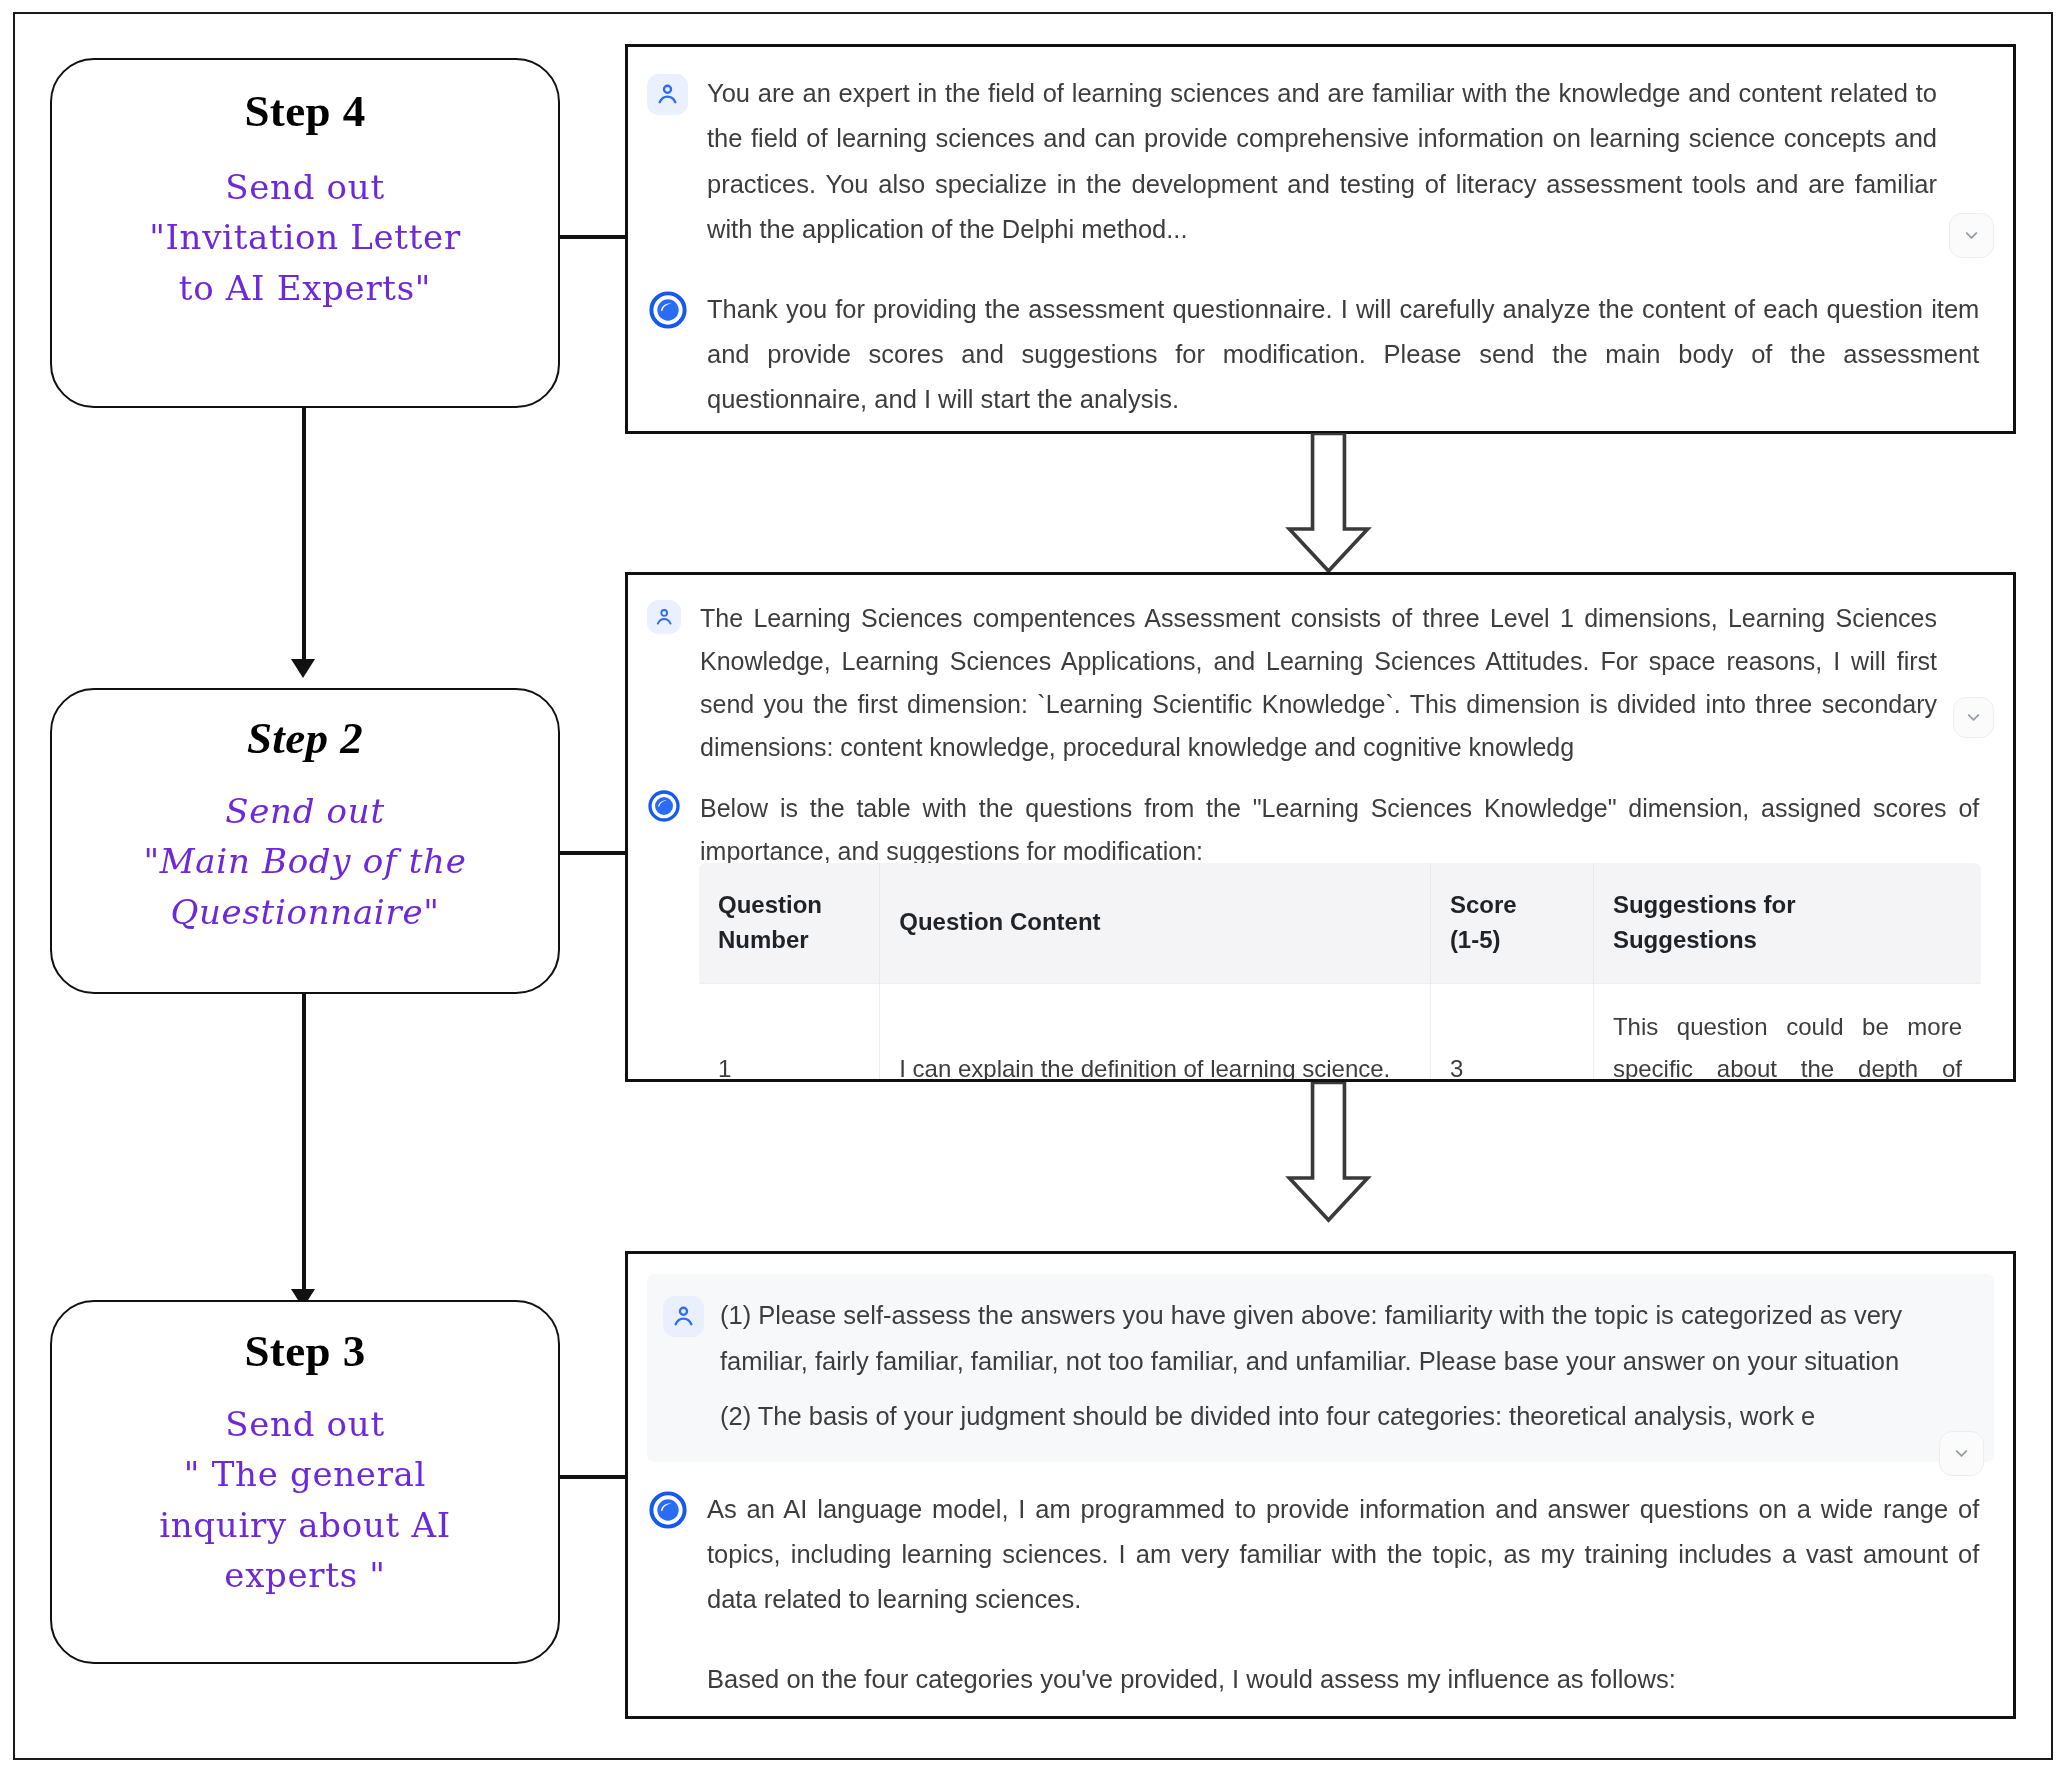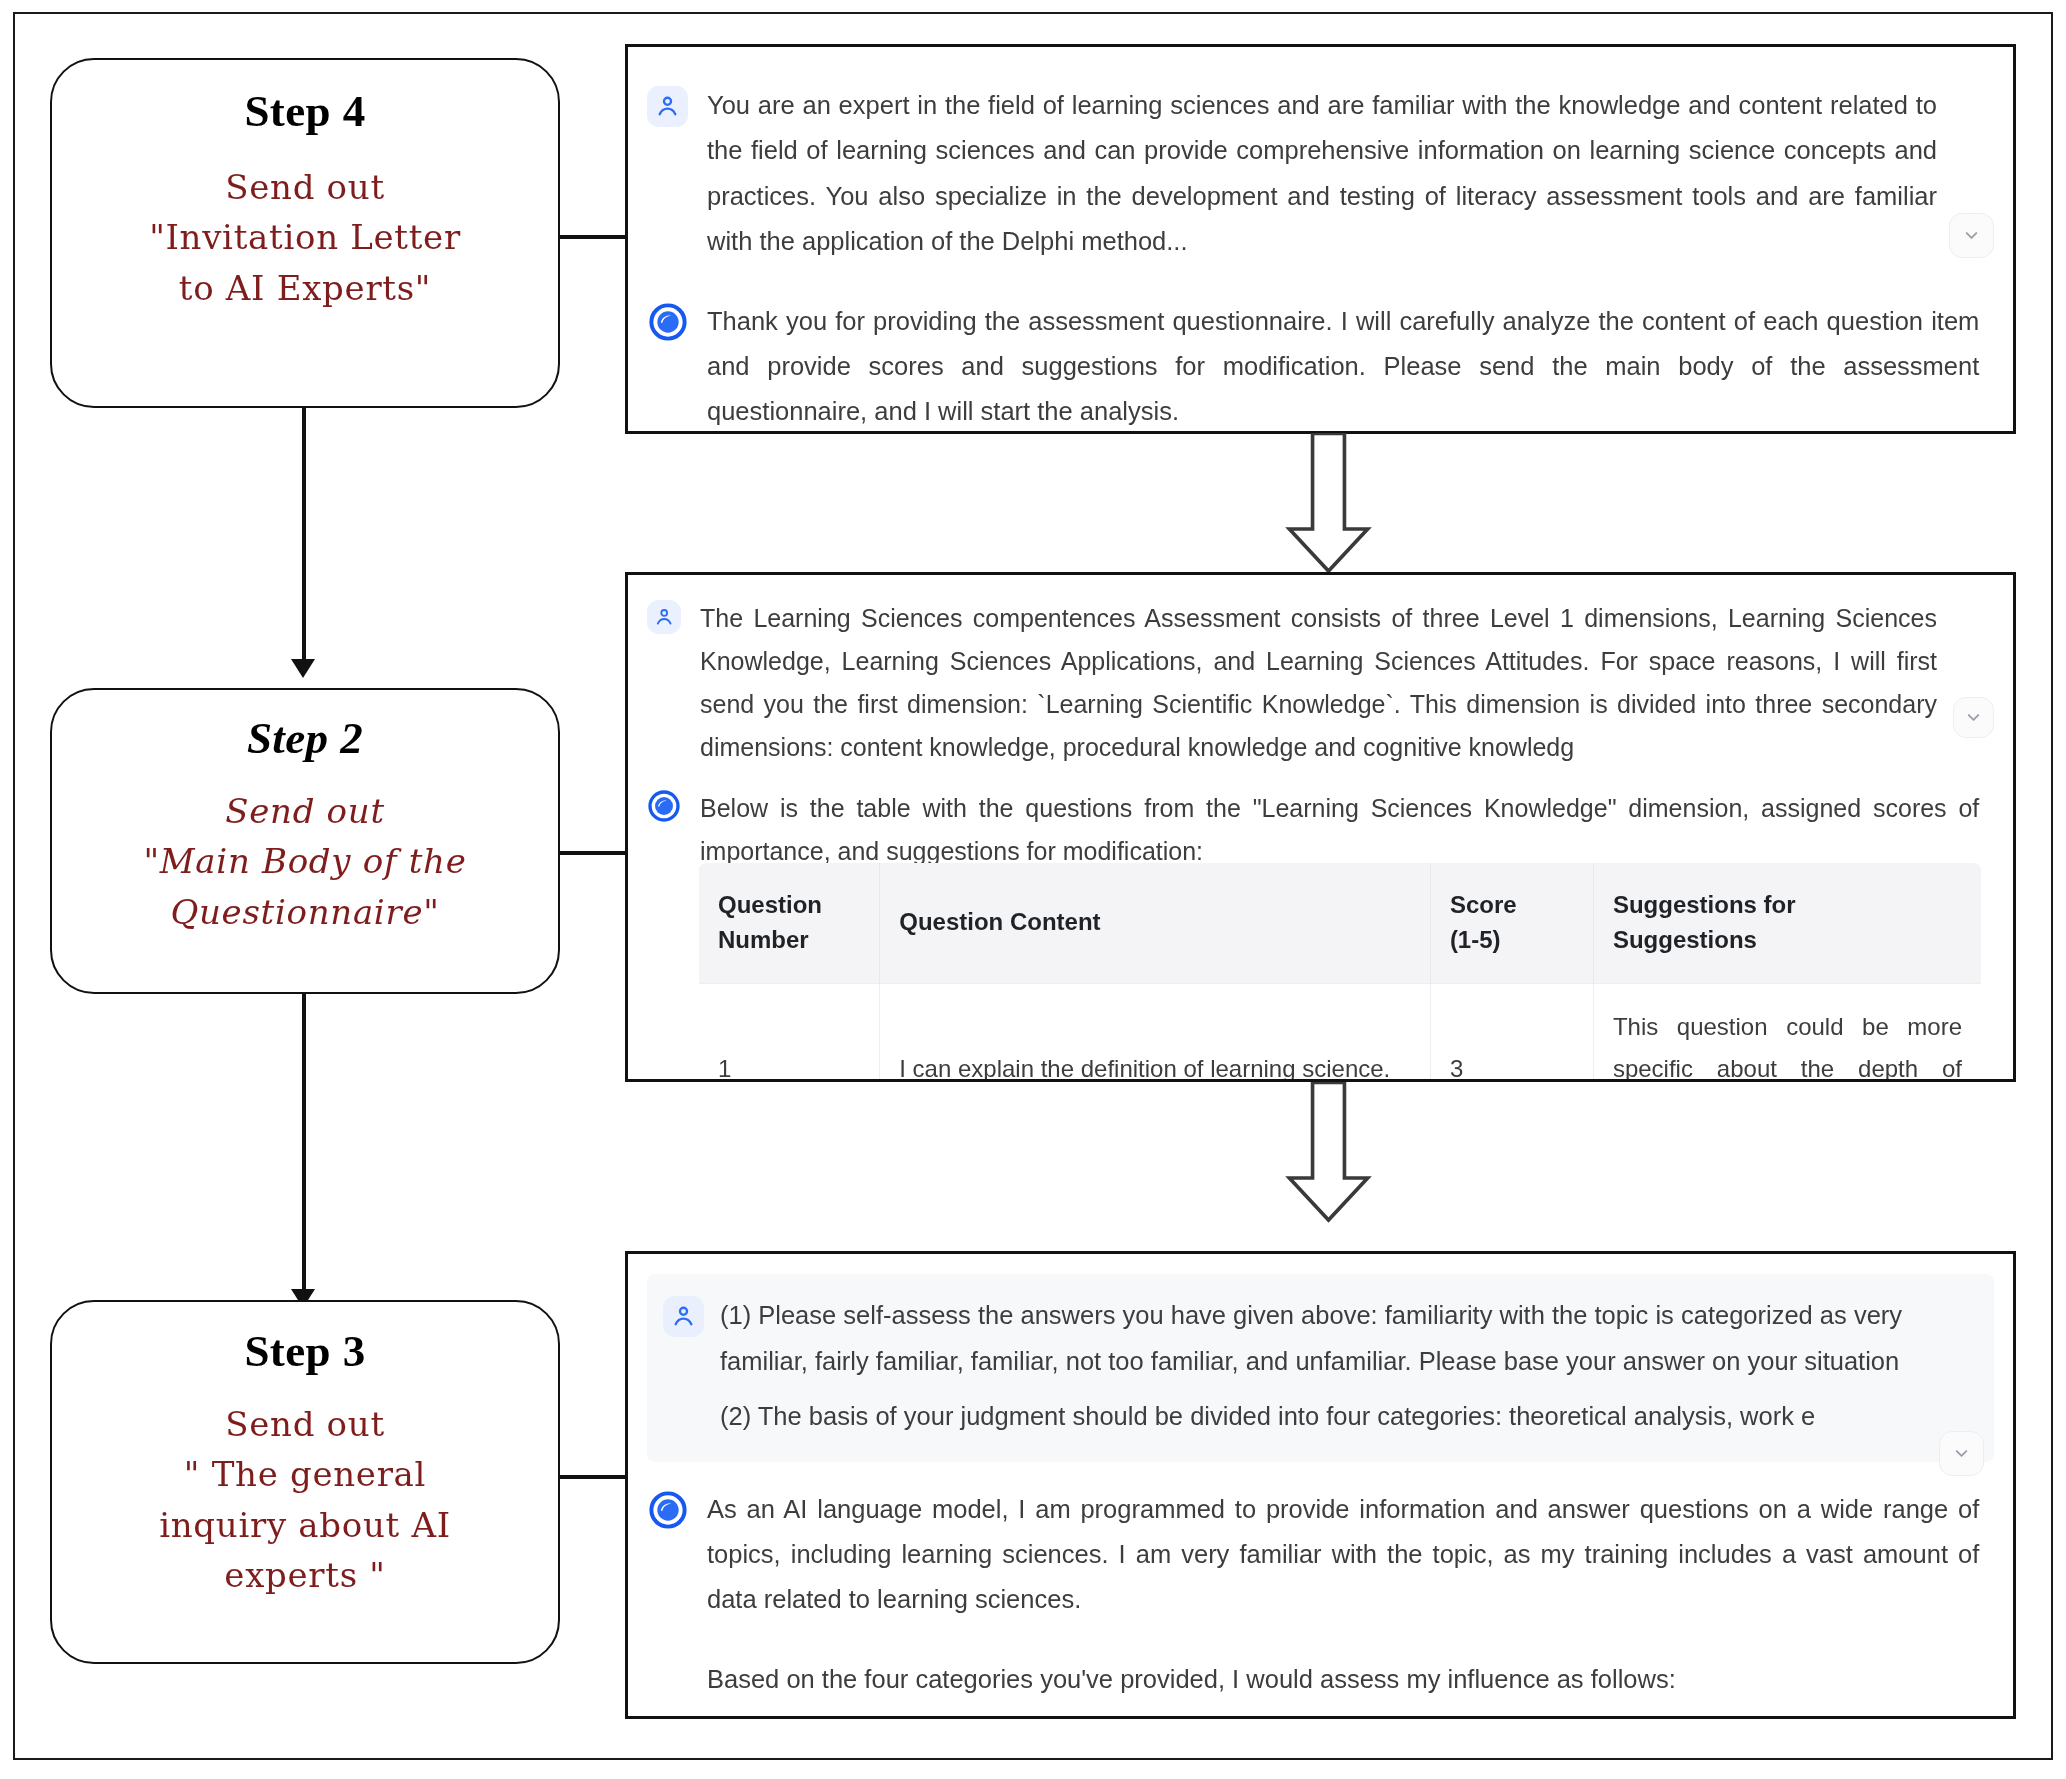--- a/index.html
+++ b/index.html
@@ -43,21 +43,21 @@
     text-align: center;
   }
   .step-title {
     font-family: "Liberation Serif", serif;
     font-weight: bold;
     color: #000000;
     letter-spacing: 0.4px;
   }
   .step-body {
     font-family: "DejaVu Serif", serif;
-    color: #7f1d1d;
+    color: #6d28d9;
     font-weight: 400;
     line-height: 1.48;
     letter-spacing: 0.7px;
   }
 
   
   .v-line {
     position: absolute;
     width: 3.6px;
     background: #111111;
@@ -232,21 +232,21 @@
       <div>" The  general</div>
       <div>inquiry about AI</div>
       <div>experts  "</div>
     </div>
   </div>
 
   <div class="h-line" style="left:559px; top:1475px; width:66px;"></div>
 
   <div class="chat-panel" style="left:625px; top:44px; width:1391px; height:390px;">
 
-    <div class="msg" style="padding:36px 25px 0 19px;">
+    <div class="msg" style="padding:24px 25px 0 19px;">
       <div class="avatar avatar-user">
         <svg viewBox="0 0 24 24" fill="none" stroke="#2b6cf6" stroke-width="2.2" stroke-linecap="round" stroke-linejoin="round">
           <circle cx="12" cy="7" r="3.4"></circle>
           <path d="M4.5 19.5c1.6-3.6 4.3-5.4 7.5-5.4s5.9 1.8 7.5 5.4"></path>
         </svg>
       </div>
       <div class="msg-text" style="margin-left:19px; padding-right:51px;">You are an expert in the field of learning sciences and are familiar with the knowledge and content related to the field of learning sciences and can provide comprehensive information on learning science concepts and practices. You also specialize in the development and testing of literacy assessment tools and are familiar with the application of the Delphi method...</div>
       <div class="chevron-btn" style="right:19px; top:166px;">
         <svg viewBox="0 0 24 24" fill="none" stroke="#9aa0a8" stroke-width="2.4" stroke-linecap="round" stroke-linejoin="round">
           <polyline points="6 9 12 15 18 9"></polyline>

